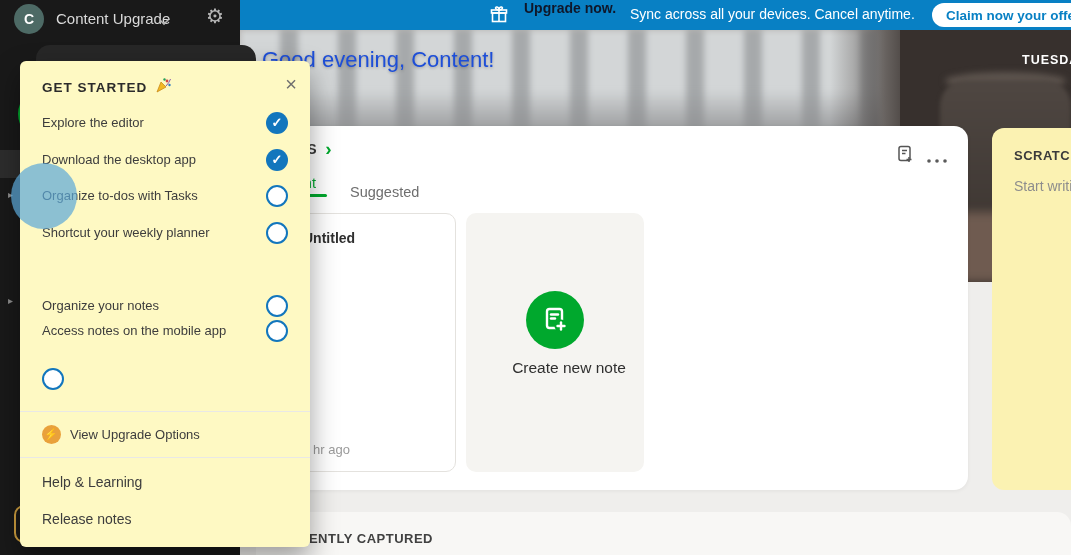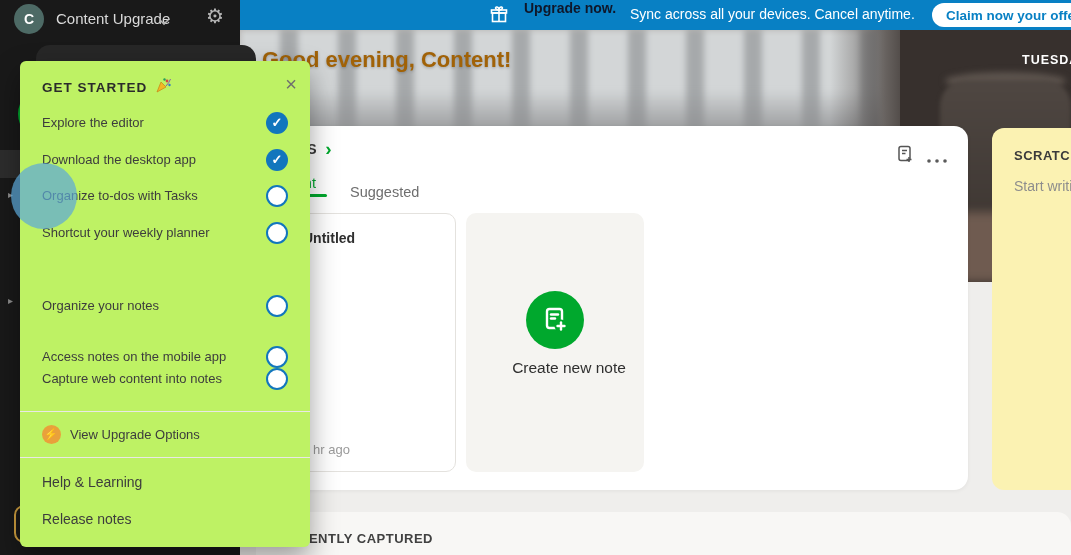--- a/index.html
+++ b/index.html
@@ -39,21 +39,21 @@
   .hero-lower { position:absolute; left:0; top:100px; width:640px; height:152px;
     background:linear-gradient(#b3b1ae,#c7c5c2); filter:blur(2px); }
   .hero-trans { position:absolute; left:590px; top:0; width:90px; height:252px;
     background:linear-gradient(90deg,rgba(55,48,45,0),#37302d); }
   .hero-dark { position:absolute; left:660px; top:0; width:171px; height:252px; background:#37302d; }
   .cup-rim { position:absolute; left:705px; top:42px; width:121px; height:18px; background:#5d544e;
     border-radius:50%; filter:blur(3px); }
   .cup { position:absolute; left:700px; top:50px; width:131px; height:202px;
     background:linear-gradient(#4f4742,#38312d); border-radius:26px 26px 0 0; filter:blur(2px); }
   .shelf { position:absolute; left:688px; top:182px; width:143px; height:70px; background:#6f5b50; filter:blur(5px); }
-  .greeting { left:262px; top:47px; color:#a16207; font-size:22px; font-weight:bold;
+  .greeting { left:262px; top:47px; color:#1d4ed8; font-size:22px; font-weight:normal;
     text-shadow:0 1px 3px rgba(0,0,0,.25); z-index:6; }
   .day-label { left:1022px; top:53px; color:#fff; font-size:12.5px; font-weight:bold;
     letter-spacing:1px; z-index:6; white-space:nowrap; }
 
   
   .notes-panel { left:256px; top:126px; width:712px; height:364px; background:#fff; border-radius:14px;
     box-shadow:0 1px 4px rgba(0,0,0,.06); z-index:8; }
   .notes-header { position:absolute; left:10px; top:15px; display:flex; align-items:center; gap:8px; }
   .notes-title { font-size:14px; font-weight:bold; letter-spacing:.6px; color:#393939; }
   .notes-chev { color:#00a82d; font-size:19px; font-weight:bold; line-height:14px; }
@@ -82,21 +82,21 @@
     letter-spacing:.5px; color:#3b3b3b; white-space:nowrap; }
   .scratch-ph { position:absolute; left:22px; top:50px; font-size:14px; color:#8d8d8d; white-space:nowrap; }
 
   
   .recent-panel { left:256px; top:512px; width:815px; height:43px; background:#f8f7f5;
     border-radius:14px 14px 0 0; z-index:8; }
   .recent-title { position:absolute; left:24px; top:19px; font-size:13px; font-weight:bold;
     letter-spacing:.5px; color:#414141; white-space:nowrap; }
 
   
-  .popup { left:20px; top:61px; width:290px; height:486px; background:#bef264; border-radius:6px;
+  .popup { left:20px; top:61px; width:290px; height:486px; background:#fef9c3; border-radius:6px;
     box-shadow:0 12px 28px rgba(0,0,0,.38); z-index:40; }
   .popup-title-row { position:absolute; left:22px; top:16px; display:flex; align-items:center; gap:8px; }
   .popup-title { font-size:13.5px; font-weight:bold; letter-spacing:1px; color:#2b2b2b; }
   .popup-close { position:absolute; right:13px; top:12px; font-size:20px; color:#6f6f6f; cursor:pointer; }
   .gs-row { position:absolute; left:22px; width:246px; height:37px; display:flex;
     align-items:center; justify-content:space-between; cursor:pointer; }
   .gs-label { font-size:13px; color:#3d3d3d; }
   .cb { width:22px; height:22px; border-radius:50%; flex:0 0 22px; }
   .cb.done { background:#1276bd; color:#fff; font-size:13px; font-weight:bold;
     display:flex; align-items:center; justify-content:center; }
@@ -241,26 +241,25 @@
     <span class="cb todo"></span>
   </div>
   <div class="gs-row" style="top:153px;">
     <span class="gs-label">Shortcut your weekly planner</span>
     <span class="cb todo"></span>
   </div>
   <div class="gs-row" style="top:226px;">
     <span class="gs-label">Organize your notes</span>
     <span class="cb todo"></span>
   </div>
-  <div class="gs-row" style="top:277px;">
+  <div class="gs-row" style="top:251px;">
     <span class="gs-label">Access notes on the mobile app</span>
     <span class="cb todo"></span>
   </div>
   <div class="gs-row" style="top:299px;">
-    <span class="gs-label">Capture web content into notes</span>
     <span class="cb todo"></span>
   </div>
 
   <div class="divider" style="top:350px;"></div>
   <div class="upgrade-row">
     <span class="bolt-circle">⚡</span>
     <span class="gs-label">View Upgrade Options</span>
   </div>
   <div class="divider" style="top:396px;"></div>
   <span class="popup-link" style="top:413px;text-align:right;">Help &amp; Learning</span>

